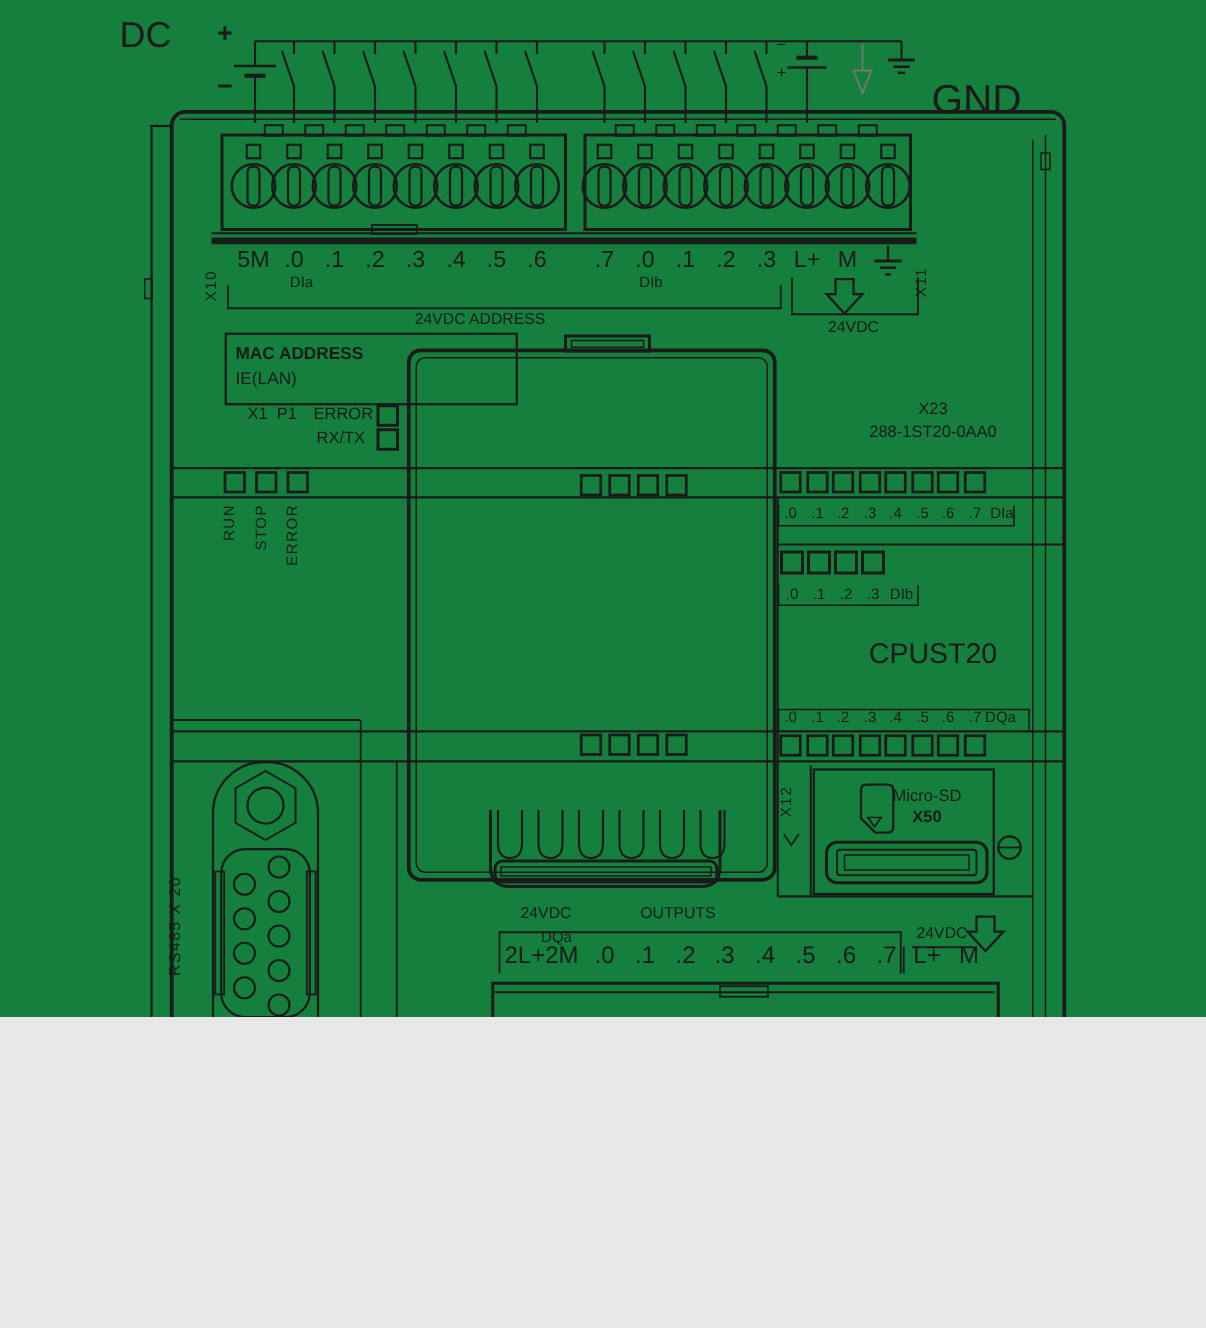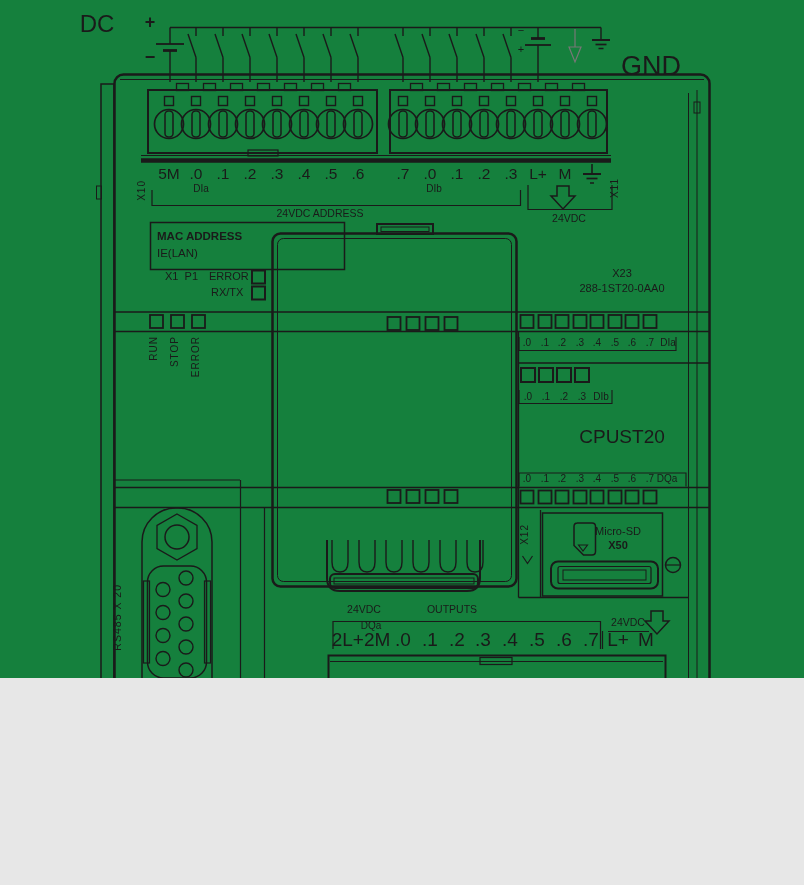--- a/index.html
+++ b/index.html
@@ -11,21 +11,21 @@
   .lll{position:absolute;white-space:pre;color:#1a1a1a;
        font-family:"Liberation Sans",sans-serif;line-height:1;}
   .vlbl{position:absolute;writing-mode:vertical-rl;transform:rotate(180deg);
         white-space:pre;color:#1a1a1a;font-family:"Liberation Sans",sans-serif;
         line-height:1;letter-spacing:1px;}
   .s10{font-size:10px;}
   .s105{font-size:10.5px;}
   .s11{font-size:11px;}
   .s115{font-size:11.5px;}
   .s15{font-size:15.5px;}
-  .s17{font-size:19px;}
+  .s17{font-size:16px;}
   .s18{font-size:18px;font-weight:bold;}
   .s21{font-size:27px;margin-top:28px;}
   .s24{font-size:24px;}
   .s27{font-size:27px;}
 </style>
 </head>
 <body>
 
 <div class="canvas">
 

